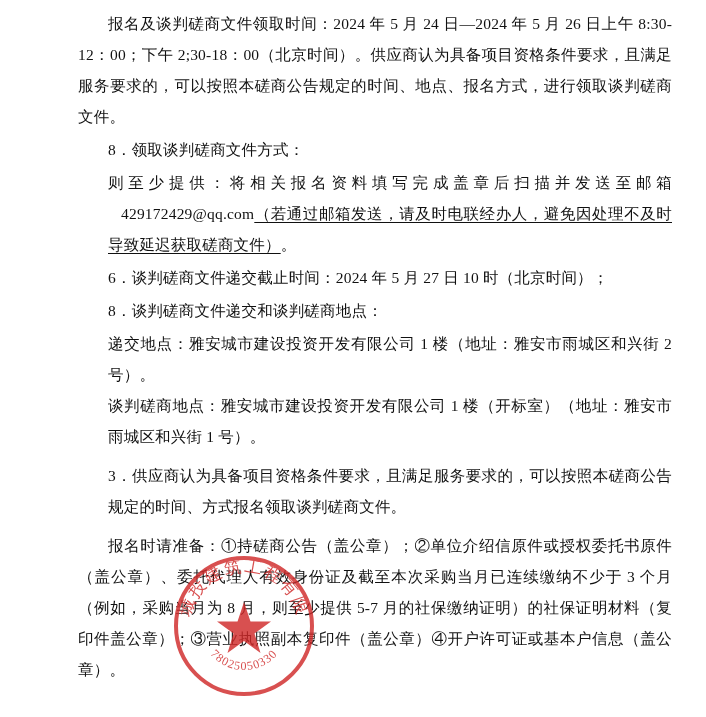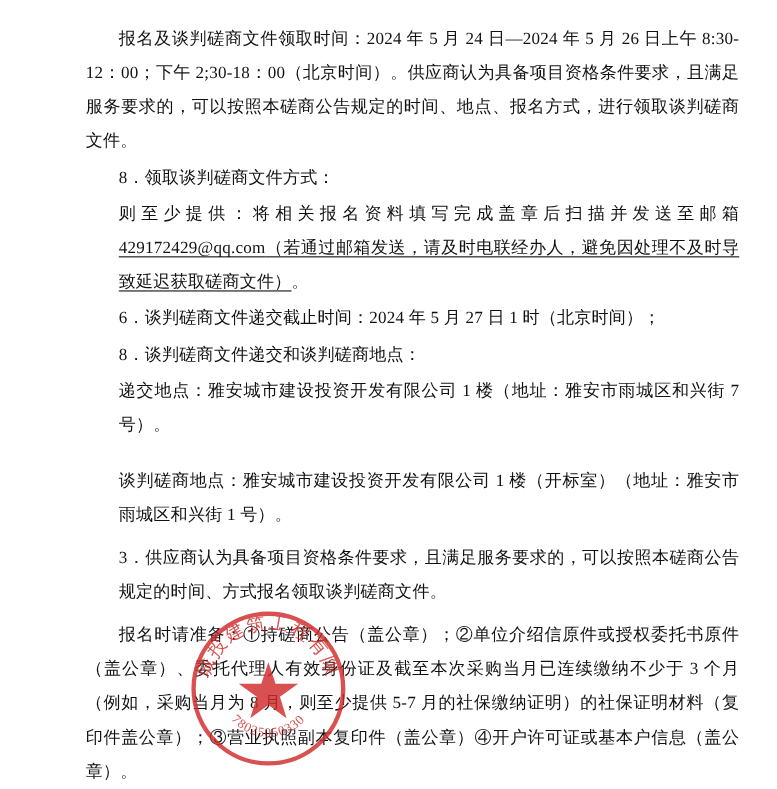--- a/index.html
+++ b/index.html
@@ -13,51 +13,50 @@
     font-family: "Liberation Serif", "DejaVu Serif", serif;
     color: #111111;
     overflow: hidden;
     position: relative;
   }
   .page {
     position: relative;
     width: 706px;
     height: 609px;
     box-sizing: border-box;
-    padding: 20px 34px 0 78px;
+    padding: 8px 34px 0 78px;
   }
   .para {
     font-size: 15.5px;
     line-height: 31px;
     text-align: justify;
     text-justify: inter-ideograph;
     margin: 0 0 0 0;
     letter-spacing: 0.2px;
   }
   .indent {
     text-indent: 30px;
   }
   .indent-half {
     padding-left: 30px;
-    margin-top: 20px;
   }
   .gap-sm { margin-top: 2px; }
   .gap-md { margin-top: 8px; }
   .ul {
     text-decoration: underline;
     text-underline-offset: 3px;
   }
   .ul-thin {
     border-bottom: 1px solid #111;
     padding-bottom: 1px;
   }
   .mail {
-    text-decoration: underline;
     text-underline-offset: 3px;
     font-family: "Liberation Serif", serif;
+    margin-left: 13px;
   }
   
   .seal {
     position: absolute;
     left: 170px;
     top: 552px;
     width: 148px;
     height: 148px;
     pointer-events: none;
     opacity: 0.82;
@@ -71,26 +70,26 @@
 
   <p class="para indent">报名及谈判磋商文件领取时间：2024 年 5 月 24 日—2024 年 5 月 26 日上午 8:30-12：00；下午 2;30-18：00（北京时间）。供应商认为具备项目资格条件要求，且满足服务要求的，可以按照本磋商公告规定的时间、地点、报名方式，进行领取谈判磋商文件。</p>
 
   <p class="para indent gap-sm">8．领取谈判磋商文件方式：</p>
 
 
   <p class="para indent-half gap-sm">
     <span>则至少提供：</span><span>将相关报名资料填写完成盖章后扫描并发送至邮箱</span><span class="mail">429172429@qq.com</span><span class="ul">（若通过邮箱发送，请及时电联经办人，避免因处理不及时导致延迟获取磋商文件）</span><span>。</span>
   </p>
 
-  <p class="para indent-half gap-sm">6．谈判磋商文件递交截止时间：2024 年 5 月 27 日 1 时（北京时间）；</p>
+  <p class="para indent-half gap-sm">6．谈判磋商文件递交截止时间：2024 年 5 月 27 日 10 时（北京时间）；</p>
 
 
   <p class="para indent-half gap-sm">8．谈判磋商文件递交和谈判磋商地点：</p>
 
-  <p class="para indent-half gap-sm">递交地点：雅安城市建设投资开发有限公司 1 楼（地址：雅安市雨城区和兴街 7 号）。</p>
+  <p class="para indent-half gap-sm">递交地点：雅安城市建设投资开发有限公司 1 楼（地址：雅安市雨城区和兴街 2 号）。</p>
 
   <p class="para indent-half">谈判磋商地点：雅安城市建设投资开发有限公司 1 楼（开标室）（地址：雅安市雨城区和兴街 1 号）。</p>
 
   <p class="para indent-half gap-md">3．供应商认为具备项目资格条件要求，且满足服务要求的，可以按照本磋商公告规定的时间、方式报名领取谈判磋商文件。</p>
 
   <p class="para indent gap-md">报名时请准备：①持磋商公告（盖公章）；②单位介绍信原件或授权委托书原件（盖公章）、委托代理人有效身份证及截至本次采购当月已连续缴纳不少于 3 个月（例如，采购当月为 8 月，则至少提供 5-7 月的社保缴纳证明）的社保证明材料（复印件盖公章）；③营业执照副本复印件（盖公章）④开户许可证或基本户信息（盖公章）。</p>
 
   <div class="seal">
     <svg width="148" height="148" viewBox="0 0 148 148" xmlns="http://www.w3.org/2000/svg">
       <defs>

